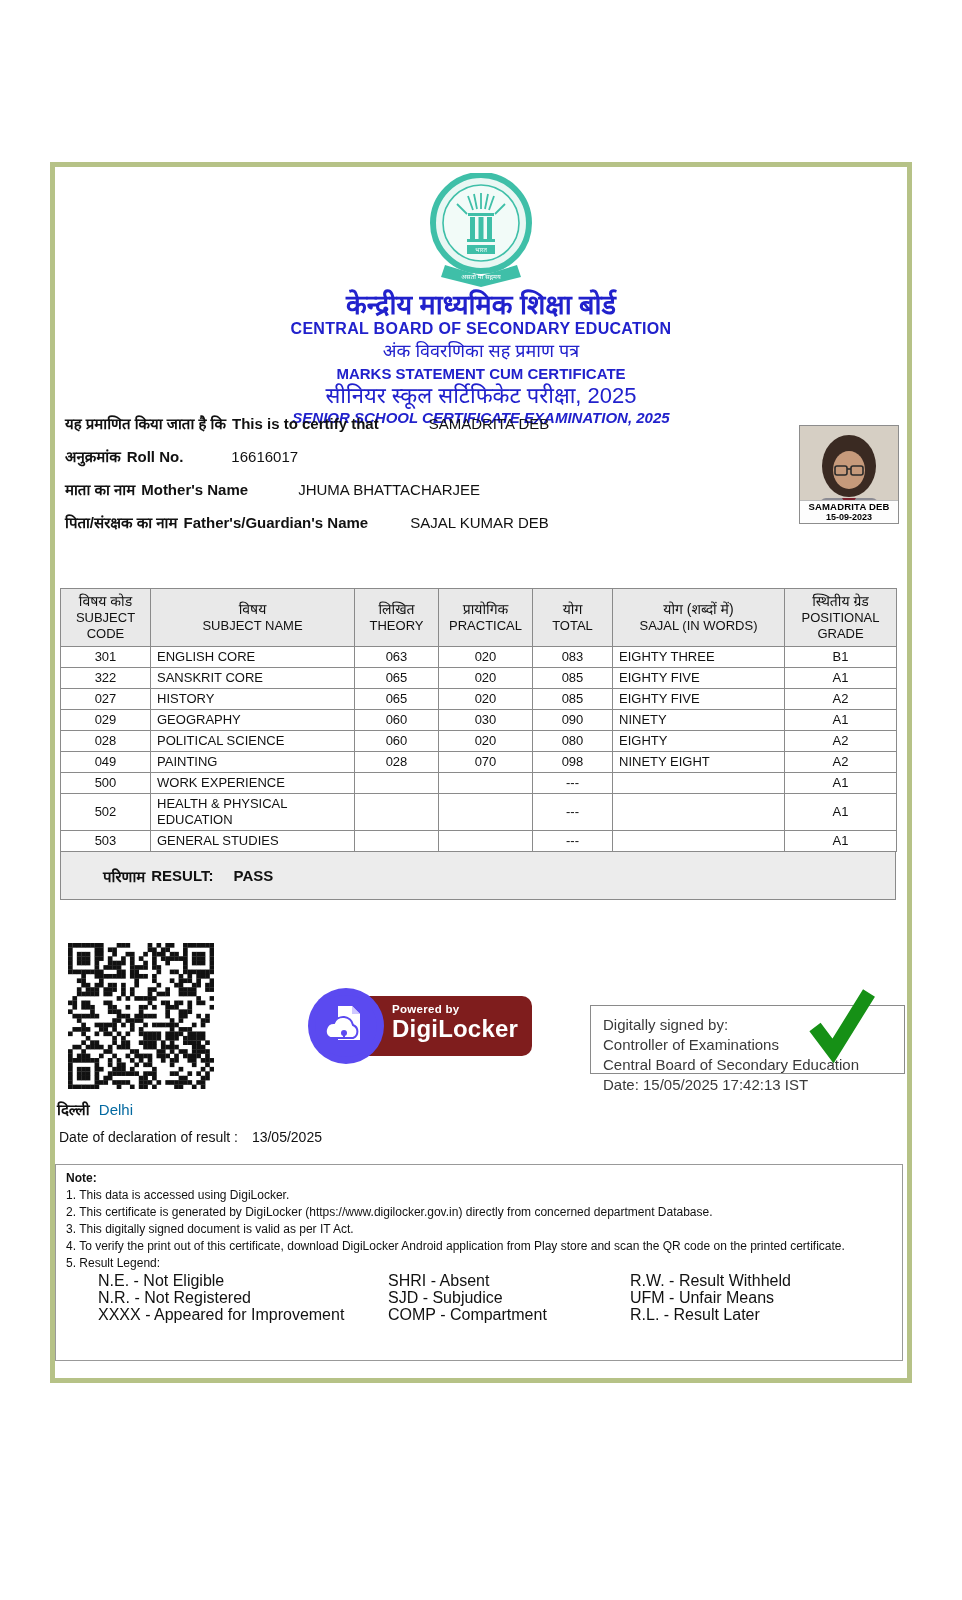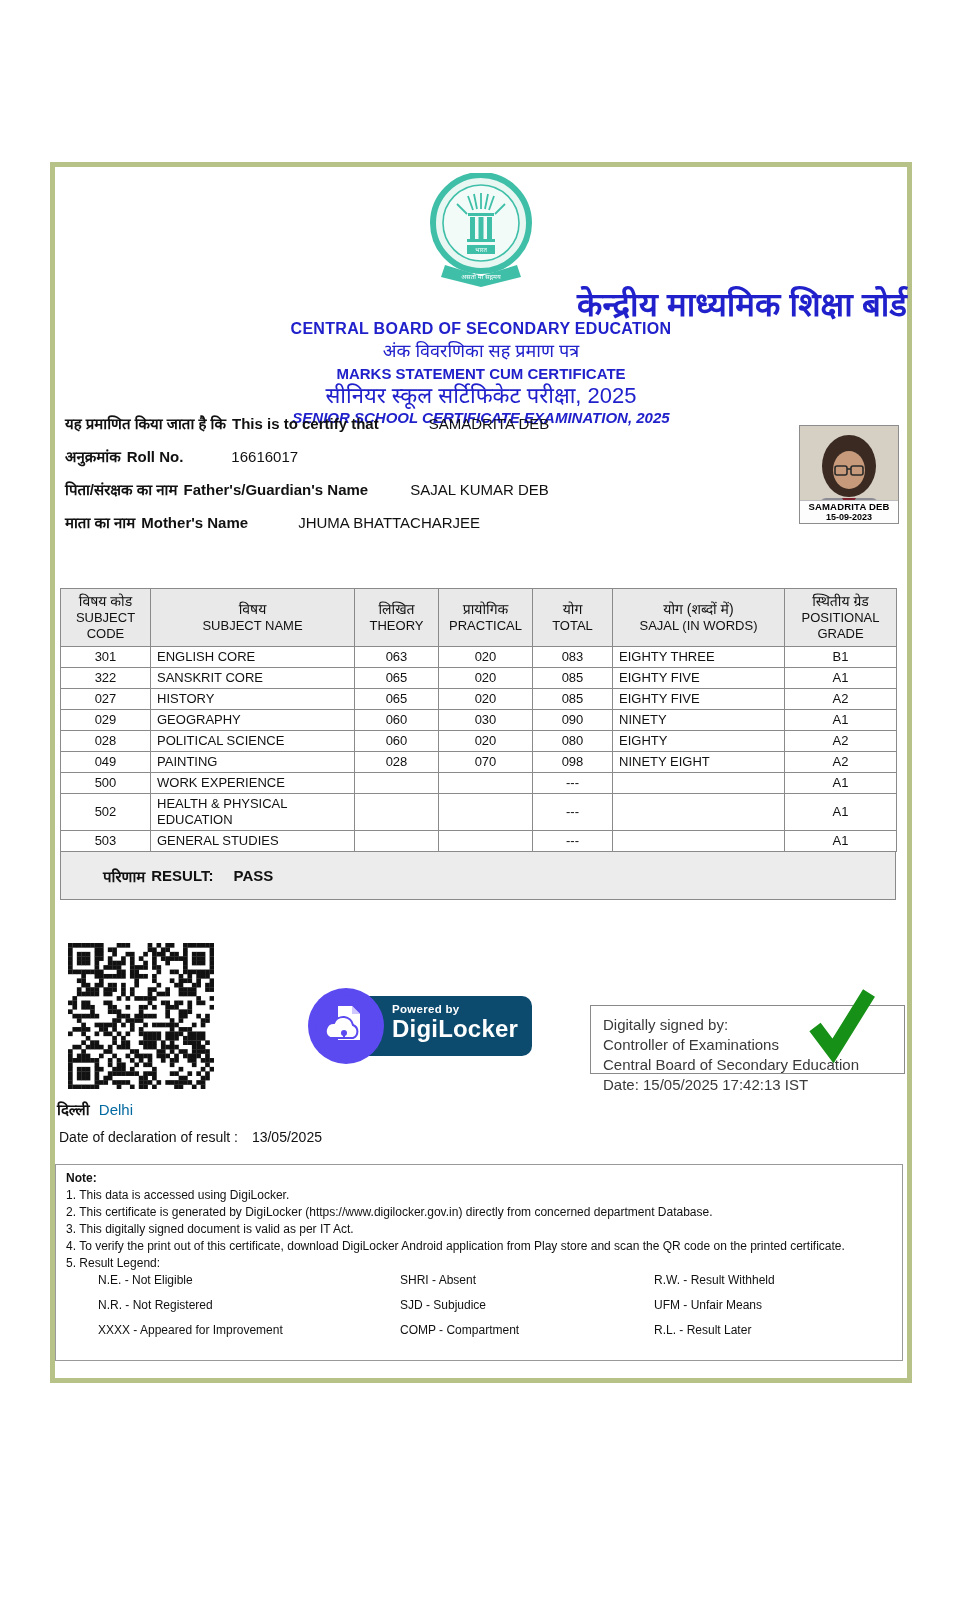--- a/index.html
+++ b/index.html
@@ -7,21 +7,21 @@
   body { font-family:"Liberation Sans", sans-serif; color:#111; }
   .page { position:relative; width:962px; height:1600px; background:#fff; overflow:hidden; }
   .cert { position:absolute; left:50px; top:162px; width:862px; height:1221px;
           border:5px solid #b6c287; background:#fff; }
 
   
   .logo { position:absolute; left:366px; top:6px; width:120px; height:118px; }
 
   
   .hdr { position:absolute; left:0; top:124px; width:100%; text-align:center; color:#2121cc; }
-  .hdr .hi1 { font-size:33px; font-weight:bold; line-height:28px;text-align:right; }
+  .hdr .hi1 { font-size:27px; font-weight:bold; line-height:28px; }
   .hdr .en1 { font-size:16px; font-weight:bold; line-height:20px; letter-spacing:.3px; }
   .hdr .hi2 { font-size:18px; line-height:25px; }
   .hdr .en2 { font-size:15px; font-weight:bold; line-height:19px; }
   .hdr .hi3 { font-size:22px; line-height:25px; }
   .hdr .en3 { font-size:15px; font-weight:bold; line-height:20px;font-style:italic; }
 
   
   .info { position:absolute; left:10px; top:246px; width:720px; font-size:15px; }
   .info .row { display:flex; align-items:baseline; margin-bottom:13px; white-space:nowrap; }
   .info .lhi { font-weight:bold; }
@@ -57,21 +57,21 @@
   .resultbar .hi { font-weight:bold; }
   .resultbar .en { font-weight:bold; margin-left:6px; }
   .resultbar .val { font-weight:bold; margin-left:20px; }
 
   
   .qr { position:absolute; left:13px; top:776px; width:146px; height:146px; background:#fff; }
   .qr svg rect { fill:#111; }
 
   
   .dl { position:absolute; left:253px; top:821px; width:224px; height:76px; }
-  .dl .pill { position:absolute; left:36px; top:8px; width:188px; height:60px; background:#0c4a6e;
+  .dl .pill { position:absolute; left:36px; top:8px; width:188px; height:60px; background:#7f1d1d;
               border-radius:10px; color:#fff; padding:7px 10px 0 48px; }
   .dl .powered { font-size:11.5px; font-weight:600; letter-spacing:.3px; }
   .dl .name { font-size:24px; font-weight:bold; letter-spacing:.2px; margin-top:0px; }
   .dl .circle { position:absolute; left:0; top:0; width:76px; height:76px; }
 
   
   .sig { position:absolute; left:535px; top:838px; width:315px; height:69px;
          border:1.5px solid #8a8a8a; background:#fff; padding:9px 0 0 12px;
          font-size:15px; line-height:20px; color:#3a3a3a; }
   .sigcheck { position:absolute; left:752px; top:818px; width:68px; height:78px; }
@@ -82,21 +82,21 @@
   .place .en { margin-left:5px; color:#0369a1; }
   .decl { position:absolute; left:4px; top:962px; font-size:14px; }
   .decl .val { margin-left:10px; }
 
   
   .note { position:absolute; left:0px; top:997px; width:848px; height:197px;
           border:1px solid #999; background:#fff; padding:5px 10px; font-size:12px; line-height:17px; }
   .note .title { font-weight:bold; }
   .note-item { }
   .legend { margin:2px 0 0 32px; display:grid; grid-template-columns:290px 242px auto;
-            grid-auto-flow:row; column-gap:0; row-gap:4px; font-size:12px; line-height:13px;gap:12px; }
+            grid-auto-flow:row; column-gap:0; row-gap:4px; font-size:16px; line-height:13px; }
 </style>
 </head>
 <body>
 
 <div class="page">
   <div class="cert">
 
     <div class="logo">
       <svg width="120" height="118" viewBox="0 0 120 118">
         <circle cx="60" cy="50" r="48" fill="#e9f7f3" stroke="#3fbfa8" stroke-width="6"></circle>
@@ -140,29 +140,29 @@
       <div class="row certify">
         <span class="lhi">यह प्रमाणित किया जाता है कि</span>
         <span class="len">This is to certify that</span>
         <span class="val">SAMADRITA DEB</span>
       </div>
       <div class="row roll">
         <span class="lhi">अनुक्रमांक</span>
         <span class="len">Roll No.</span>
         <span class="val">16616017</span>
       </div>
+      <div class="row mother">
+        <span class="lhi">माता का नाम</span>
+        <span class="len">Mother's Name</span>
+        <span class="val">JHUMA BHATTACHARJEE</span>
+      </div>
       <div class="row father">
         <span class="lhi">पिता/संरक्षक का नाम</span>
         <span class="len">Father's/Guardian's Name</span>
         <span class="val">SAJAL KUMAR DEB</span>
-      </div>
-      <div class="row mother">
-        <span class="lhi">माता का नाम</span>
-        <span class="len">Mother's Name</span>
-        <span class="val">JHUMA BHATTACHARJEE</span>
       </div>
     </div>
 
     <div class="photo">
       <svg width="98" height="97" viewBox="0 0 98 97">
         <rect width="98" height="97" fill="#d6cfc4"></rect>
         <ellipse cx="49" cy="40" rx="27" ry="31" fill="#3a2a22"></ellipse>
         <ellipse cx="49" cy="44" rx="16" ry="19" fill="#c69a7b"></ellipse>
         <rect x="35" y="40" width="12" height="9" rx="2" fill="none" stroke="#2b2b2b" stroke-width="1.6"></rect>
         <rect x="51" y="40" width="12" height="9" rx="2" fill="none" stroke="#2b2b2b" stroke-width="1.6"></rect>

